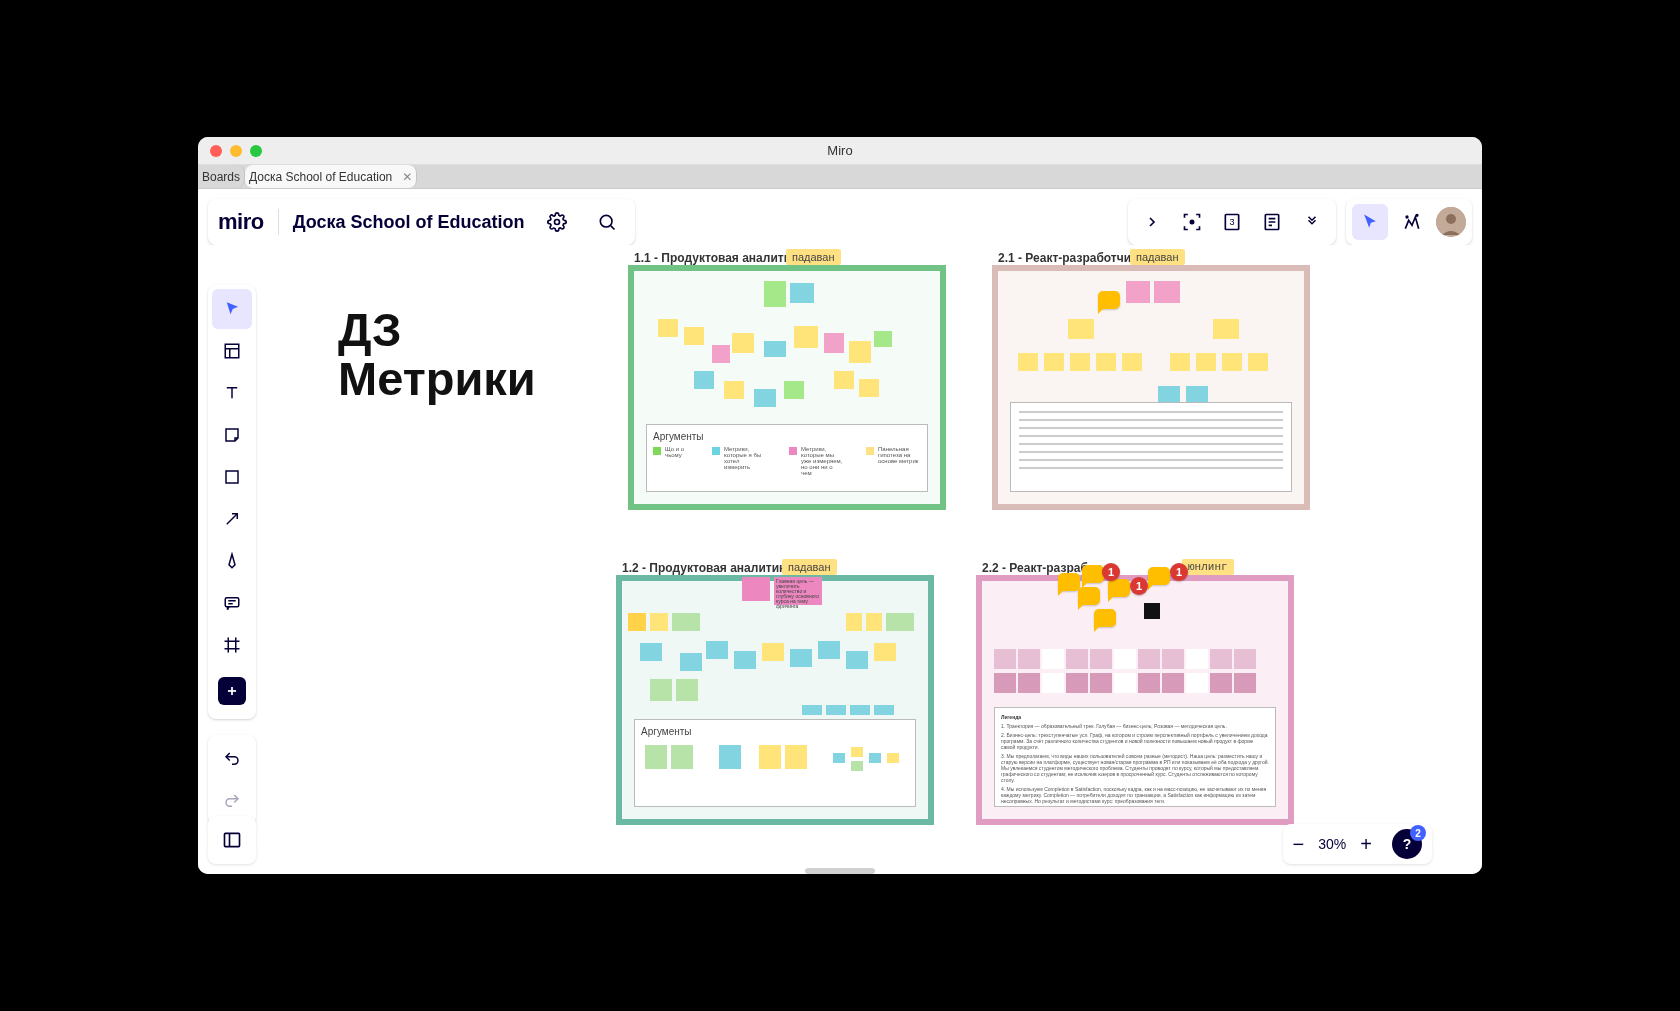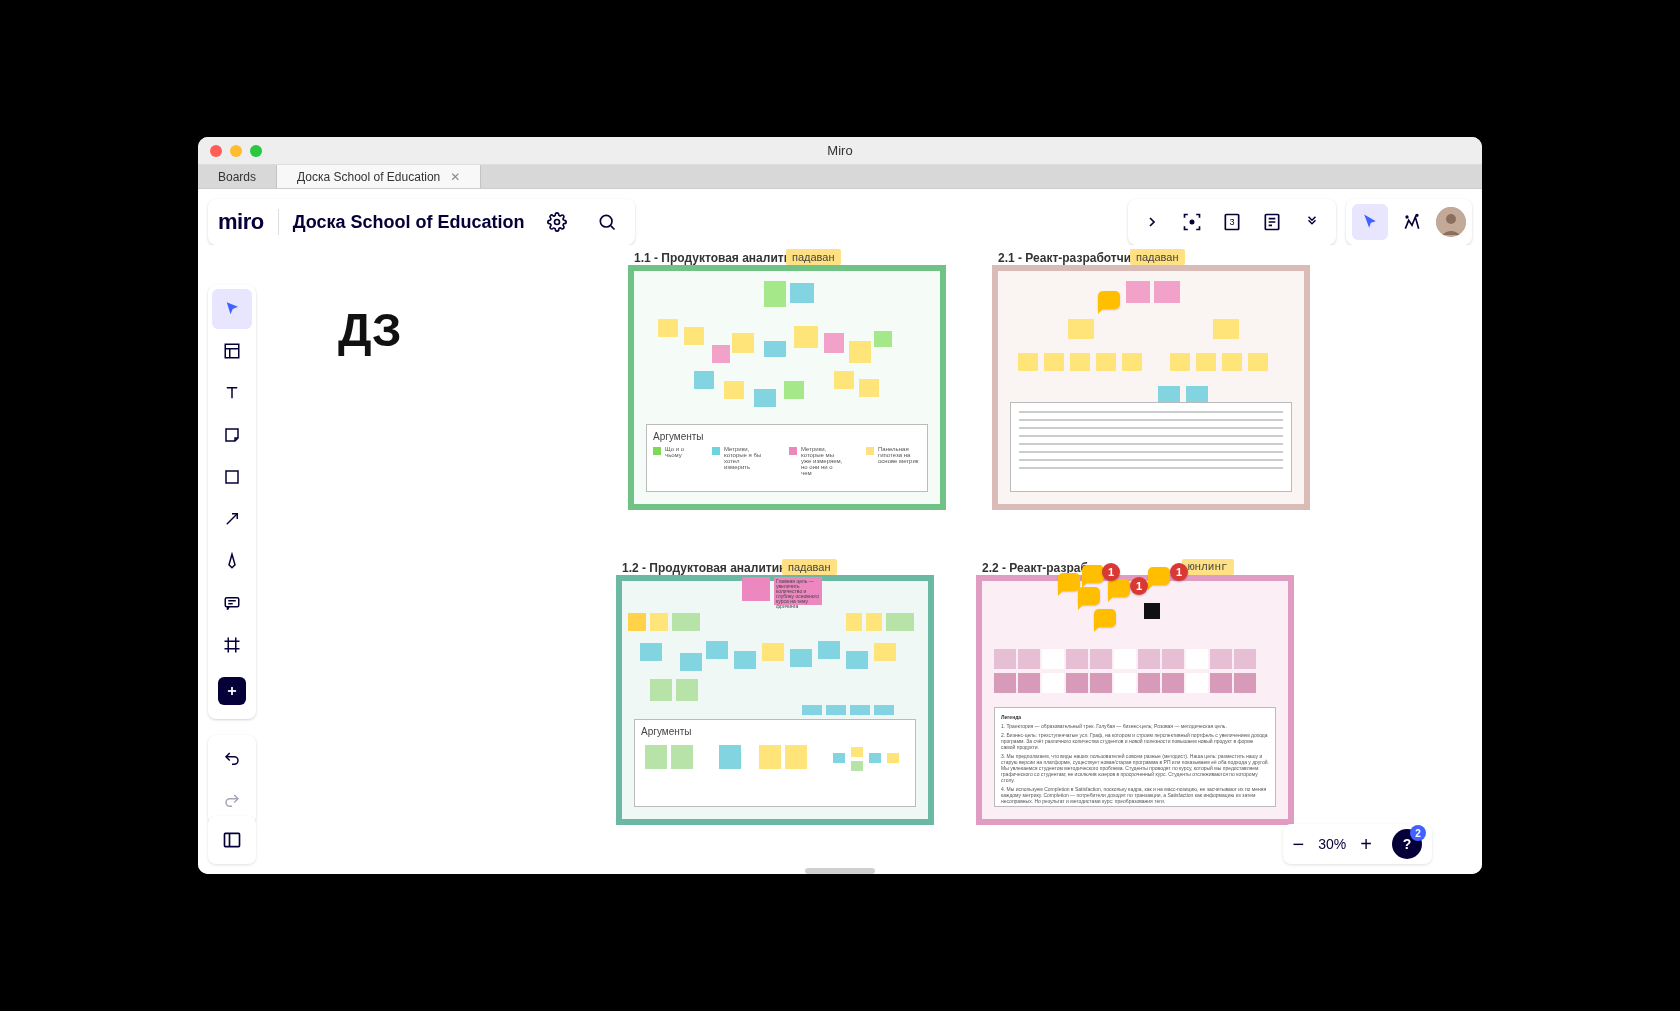--- a/index.html
+++ b/index.html
@@ -46,24 +46,25 @@
 .tabrow {
   height: 24px;
   background: #d8d8d8;
   display: flex;
   align-items: stretch;
   font-size: 12px;
   color: #333;
   border-bottom: 1px solid #ccc;
 }
 .tab {
-  padding: 0 20px;
+  padding: 0 4px;
   display: flex; align-items: center;
   border-right: 1px solid #c4c4c4;
   background: #d8d8d8;
+  border-radius: 8px;
 }
 .tab.active { background: #f8f8f8; }
 .tab .close { margin-left: 10px; color:#888; font-size: 12px; }
 
 
 .appbar-wrap {
   padding: 10px 10px 0 10px;
   display: flex;
   justify-content: space-between;
   align-items: center;
@@ -390,20 +391,21 @@
     </div>
     <div class="panel-btn">
       <svg width="20" height="20" viewBox="0 0 24 24" fill="none" stroke="currentColor" stroke-width="2">
           <rect x="3" y="4" width="18" height="16" rx="1"></rect>
           <line x1="9" y1="4" x2="9" y2="20"></line>
         </svg>
     </div>
 
     <div class="main-title">
       <div>ДЗ</div>
+      <div>Метрики</div>
     </div>
 
     <div class="frame" style="left:430px; top:20px; width:318px; height:245px; border-color:#71c285; background:#f5fbf7;">
       <span class="frame-label">1.1 - Продуктовая аналитика</span>
       <span class="frame-tag" style="left:152px;">падаван</span>
 
       <div class="sticky" style="background:#a4e88a; width:22px; height:26px; left:130px; top:10px;"></div>
       <div class="sticky" style="background:#82d4e0; width:24px; height:20px; left:156px; top:12px;"></div>
       <div class="sticky" style="background:#ffe47a; width:20px; height:18px; left:24px; top:48px;"></div>
       <div class="sticky" style="background:#ffe47a; width:20px; height:18px; left:50px; top:56px;"></div>

